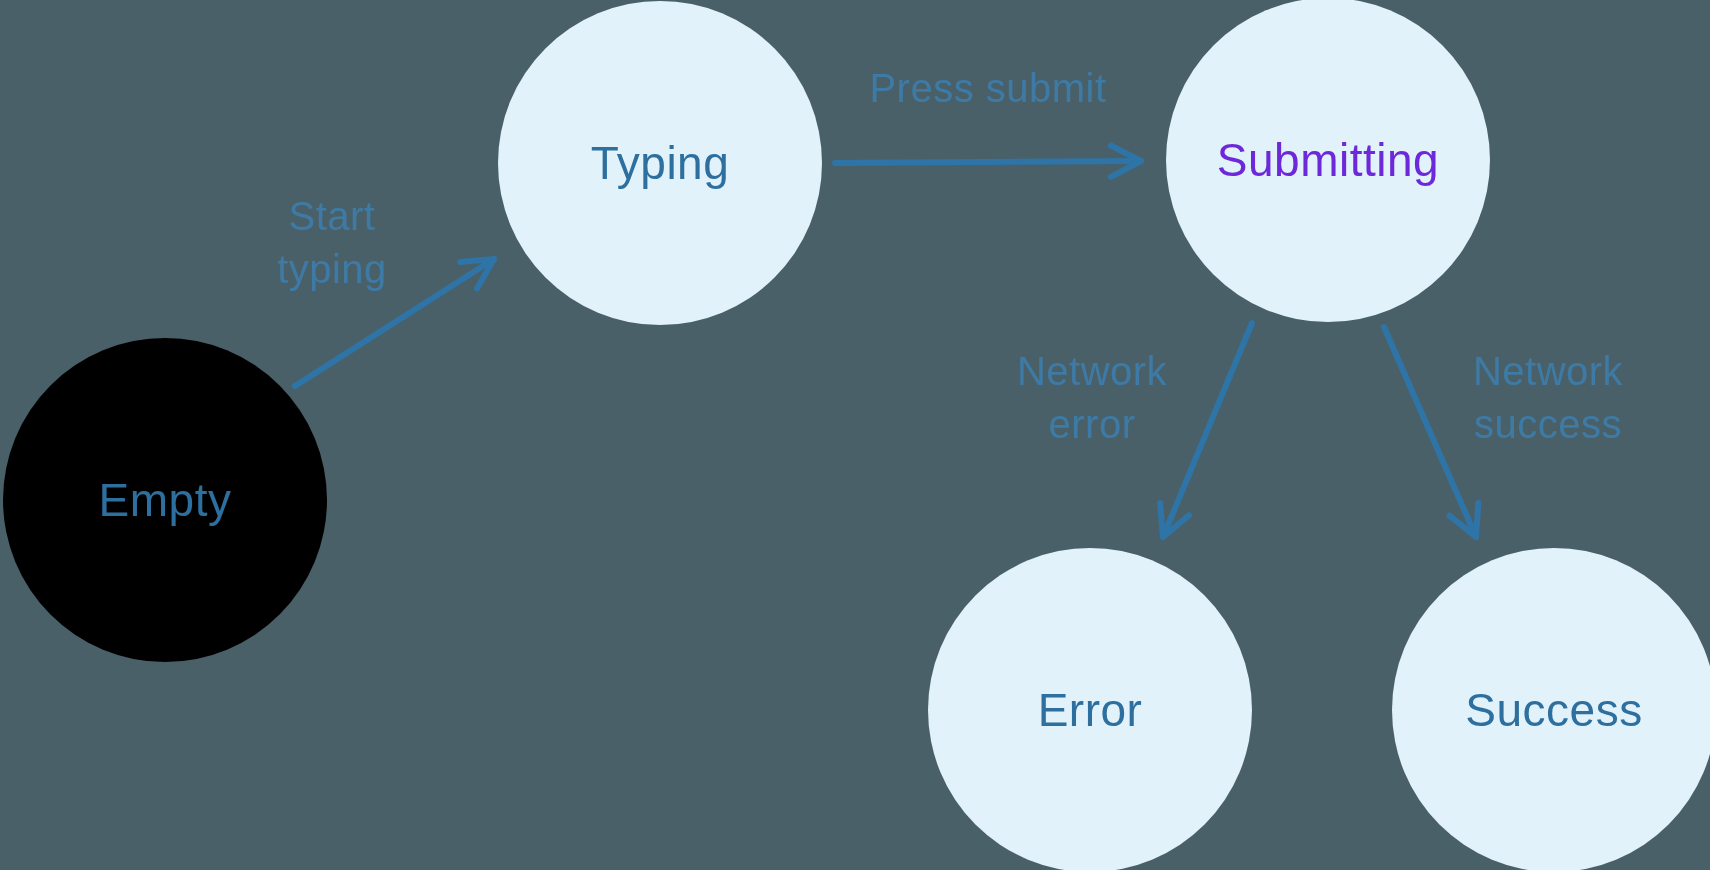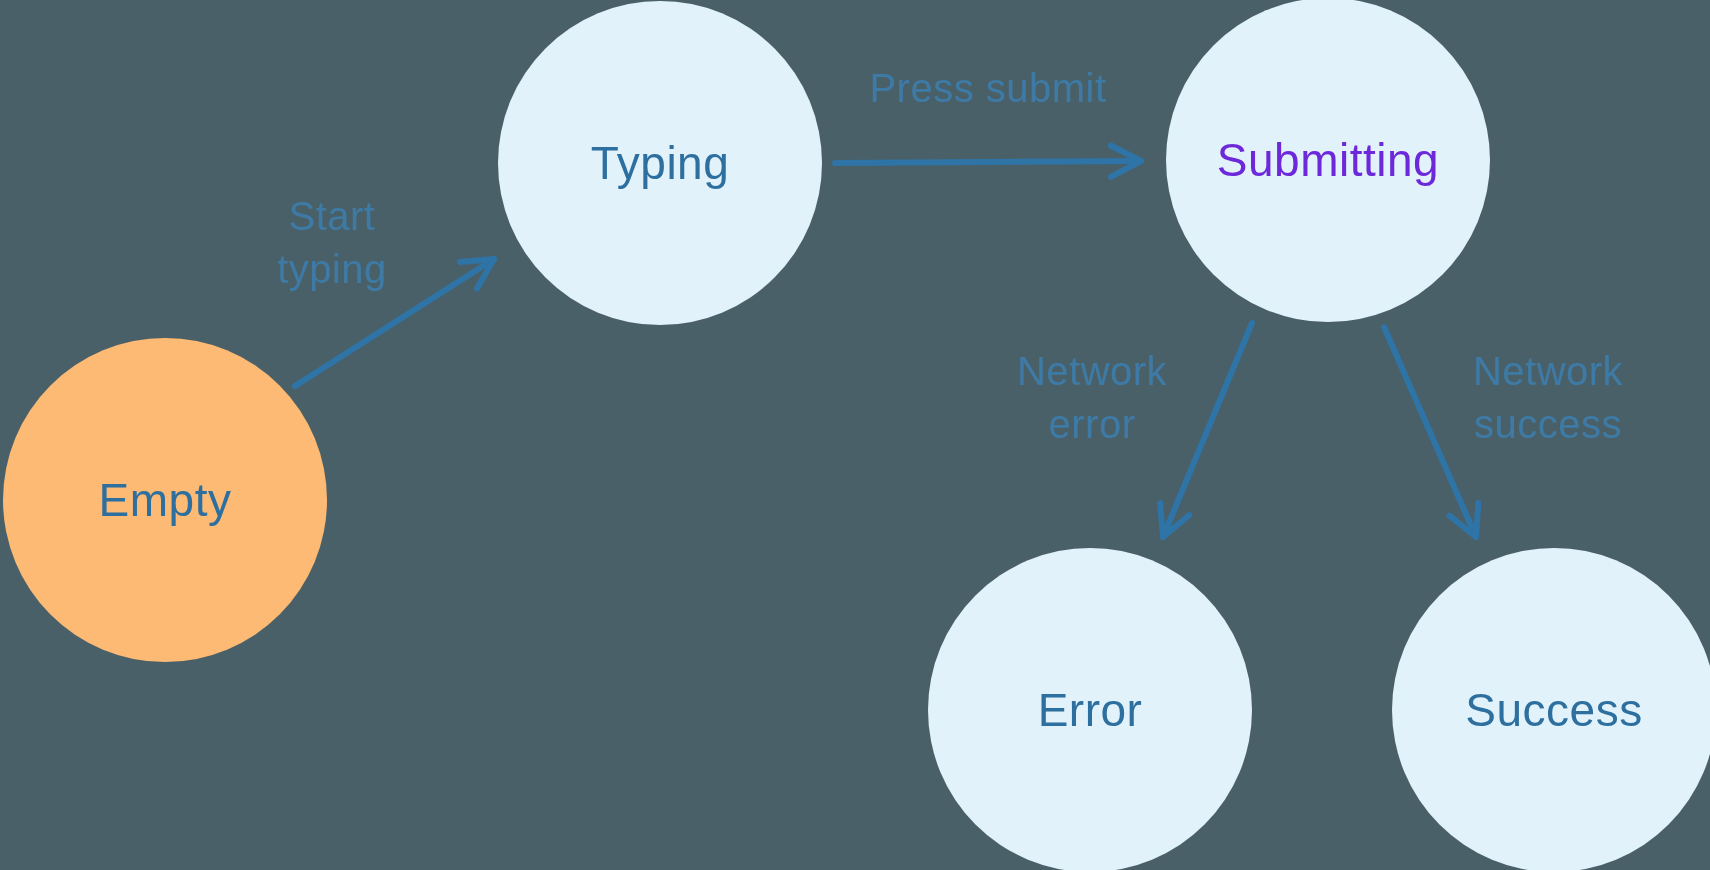--- a/index.html
+++ b/index.html
@@ -52,21 +52,21 @@
       </g>
       <g>
         <line x1="1252" y1="323" x2="1163" y2="537" stroke="#2e74a6" stroke-width="6" stroke-linecap="round"></line>
         <path d="M 1189.0774502550462 515.183341497938 L 1163 537 L 1160.0839162136879 503.12528294802735" fill="none" stroke="#2e74a6" stroke-width="6" stroke-linecap="round" stroke-linejoin="round"></path>
       </g>
       <g>
         <line x1="1384" y1="327" x2="1476" y2="537" stroke="#2e74a6" stroke-width="6" stroke-linecap="round"></line>
         <path d="M 1478.2793511496898 503.0764895929621 L 1476 537 L 1449.5173997470076 515.6769635408037" fill="none" stroke="#2e74a6" stroke-width="6" stroke-linecap="round" stroke-linejoin="round"></path>
       </g>
     </svg>
-<div class="node" style="left: 3px; top: 338px; width: 324px; height: 324px; background: #fdba74;">
+<div class="node" style="left: 3px; top: 338px; width: 324px; height: 324px; background: #000000;">
       <span class="node-label" style="color: rgb(45, 111, 158);">Empty</span>
     </div>
     <div class="node" style="left: 498px; top: 1px; width: 324px; height: 324px; background: rgb(225, 242, 251);">
       <span class="node-label" style="color: rgb(45, 111, 158);">Typing</span>
     </div>
     <div class="node" style="left: 1166px; top: -2px; width: 324px; height: 324px; background: rgb(225, 242, 251);">
       <span class="node-label" style="color: #6d28d9;">Submitting</span>
     </div>
     <div class="node" style="left: 928px; top: 548px; width: 324px; height: 324px; background: rgb(225, 242, 251);">
       <span class="node-label" style="color: rgb(45, 111, 158);">Error</span>

